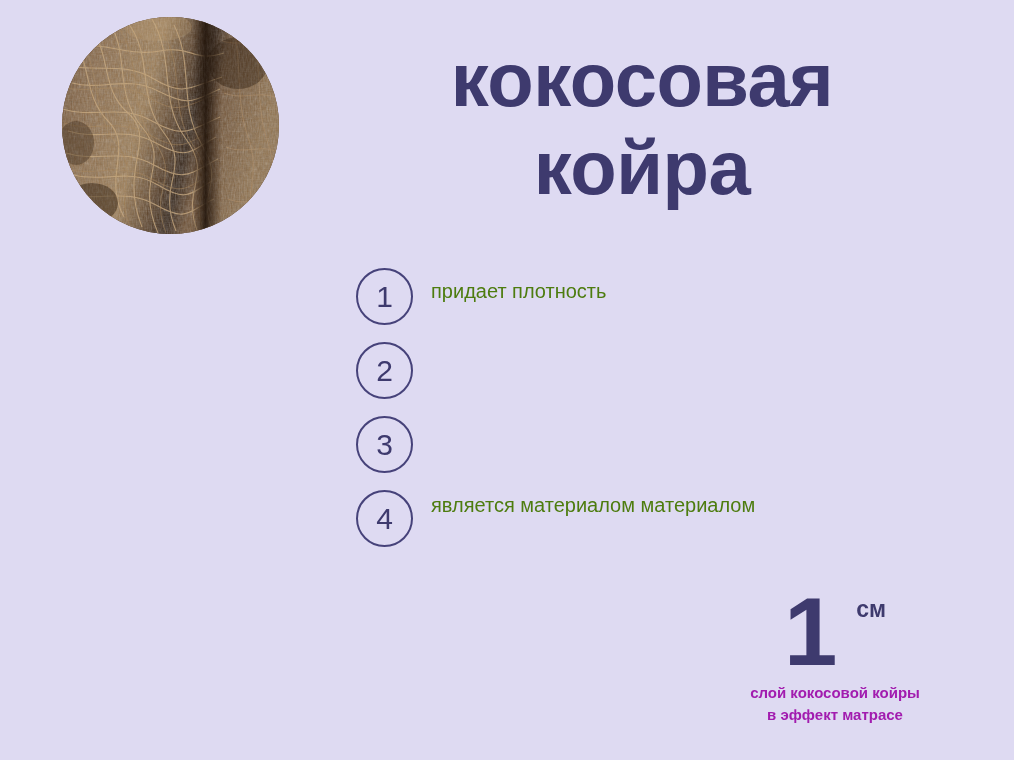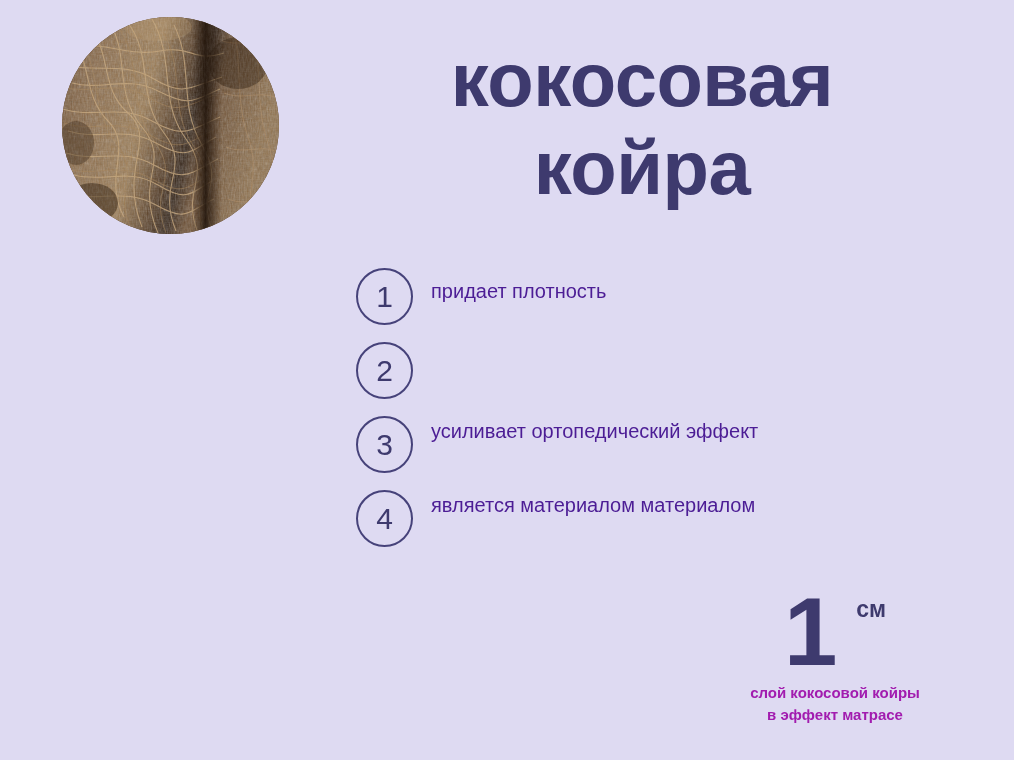--- a/index.html
+++ b/index.html
@@ -82,21 +82,21 @@
     color: #3e3a6e;
     font-size: 30px;
     font-weight: 400;
     line-height: 1;
     font-family: "Liberation Sans", sans-serif;
   }
   .feature-text {
     flex: 1 1 auto;
     margin-left: 18px;
     padding-top: 10px;
-    color: #4c1d95;
+    color: #4d7c0f;
     font-size: 20px;
     font-weight: 500;
     line-height: 27px;
     font-family: "Liberation Sans", sans-serif;
   }
   .feature-row.two-line .feature-text {
     padding-top: 2px;
   }
 
   
@@ -242,21 +242,20 @@
       <div class="feature-badge">1</div>
       <div class="feature-text">придает плотность</div>
     </div>
 
     <div class="feature-row">
       <div class="feature-badge">2</div>
     </div>
 
     <div class="feature-row two-line">
       <div class="feature-badge">3</div>
-      <div class="feature-text">усиливает ортопедический эффект</div>
     </div>
 
     <div class="feature-row two-line">
       <div class="feature-badge">4</div>
       <div class="feature-text">является материалом материалом</div>
     </div>
 
   </div>
 
   <div class="measure-block">

